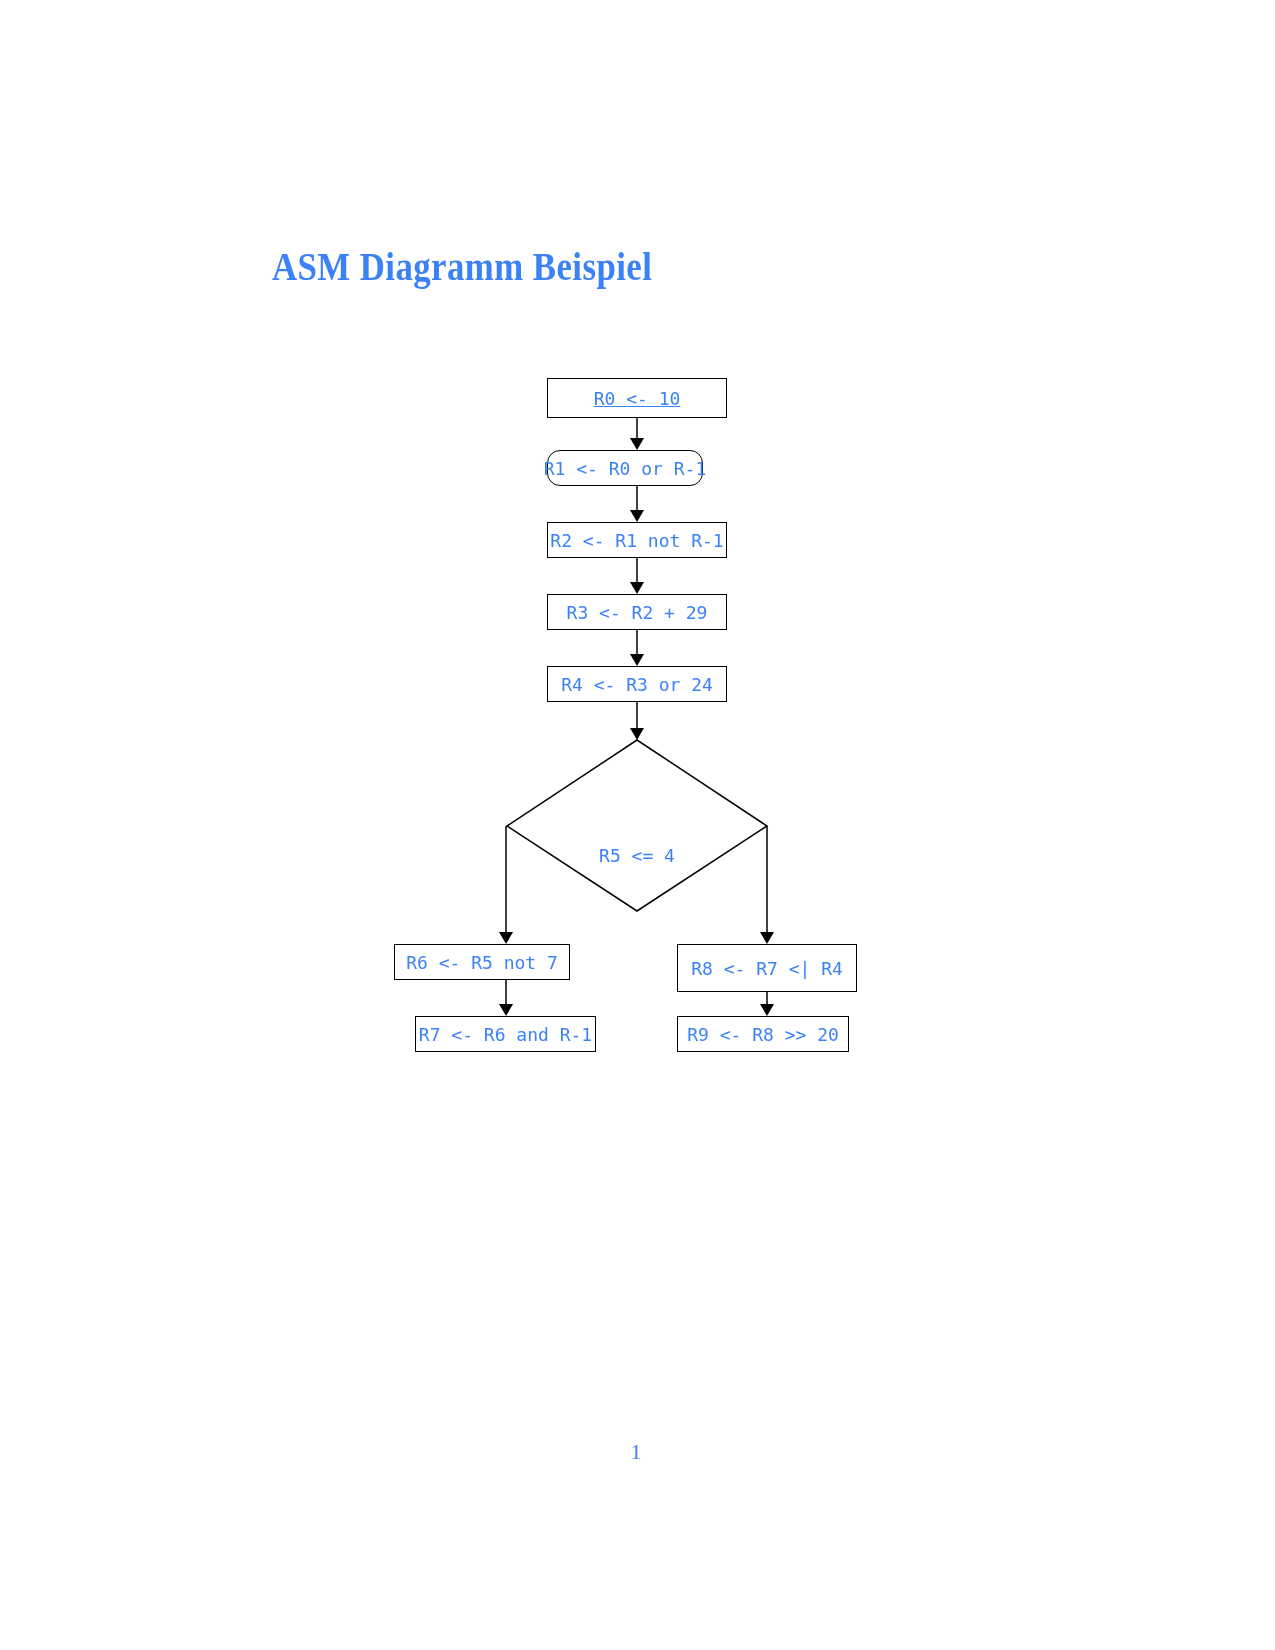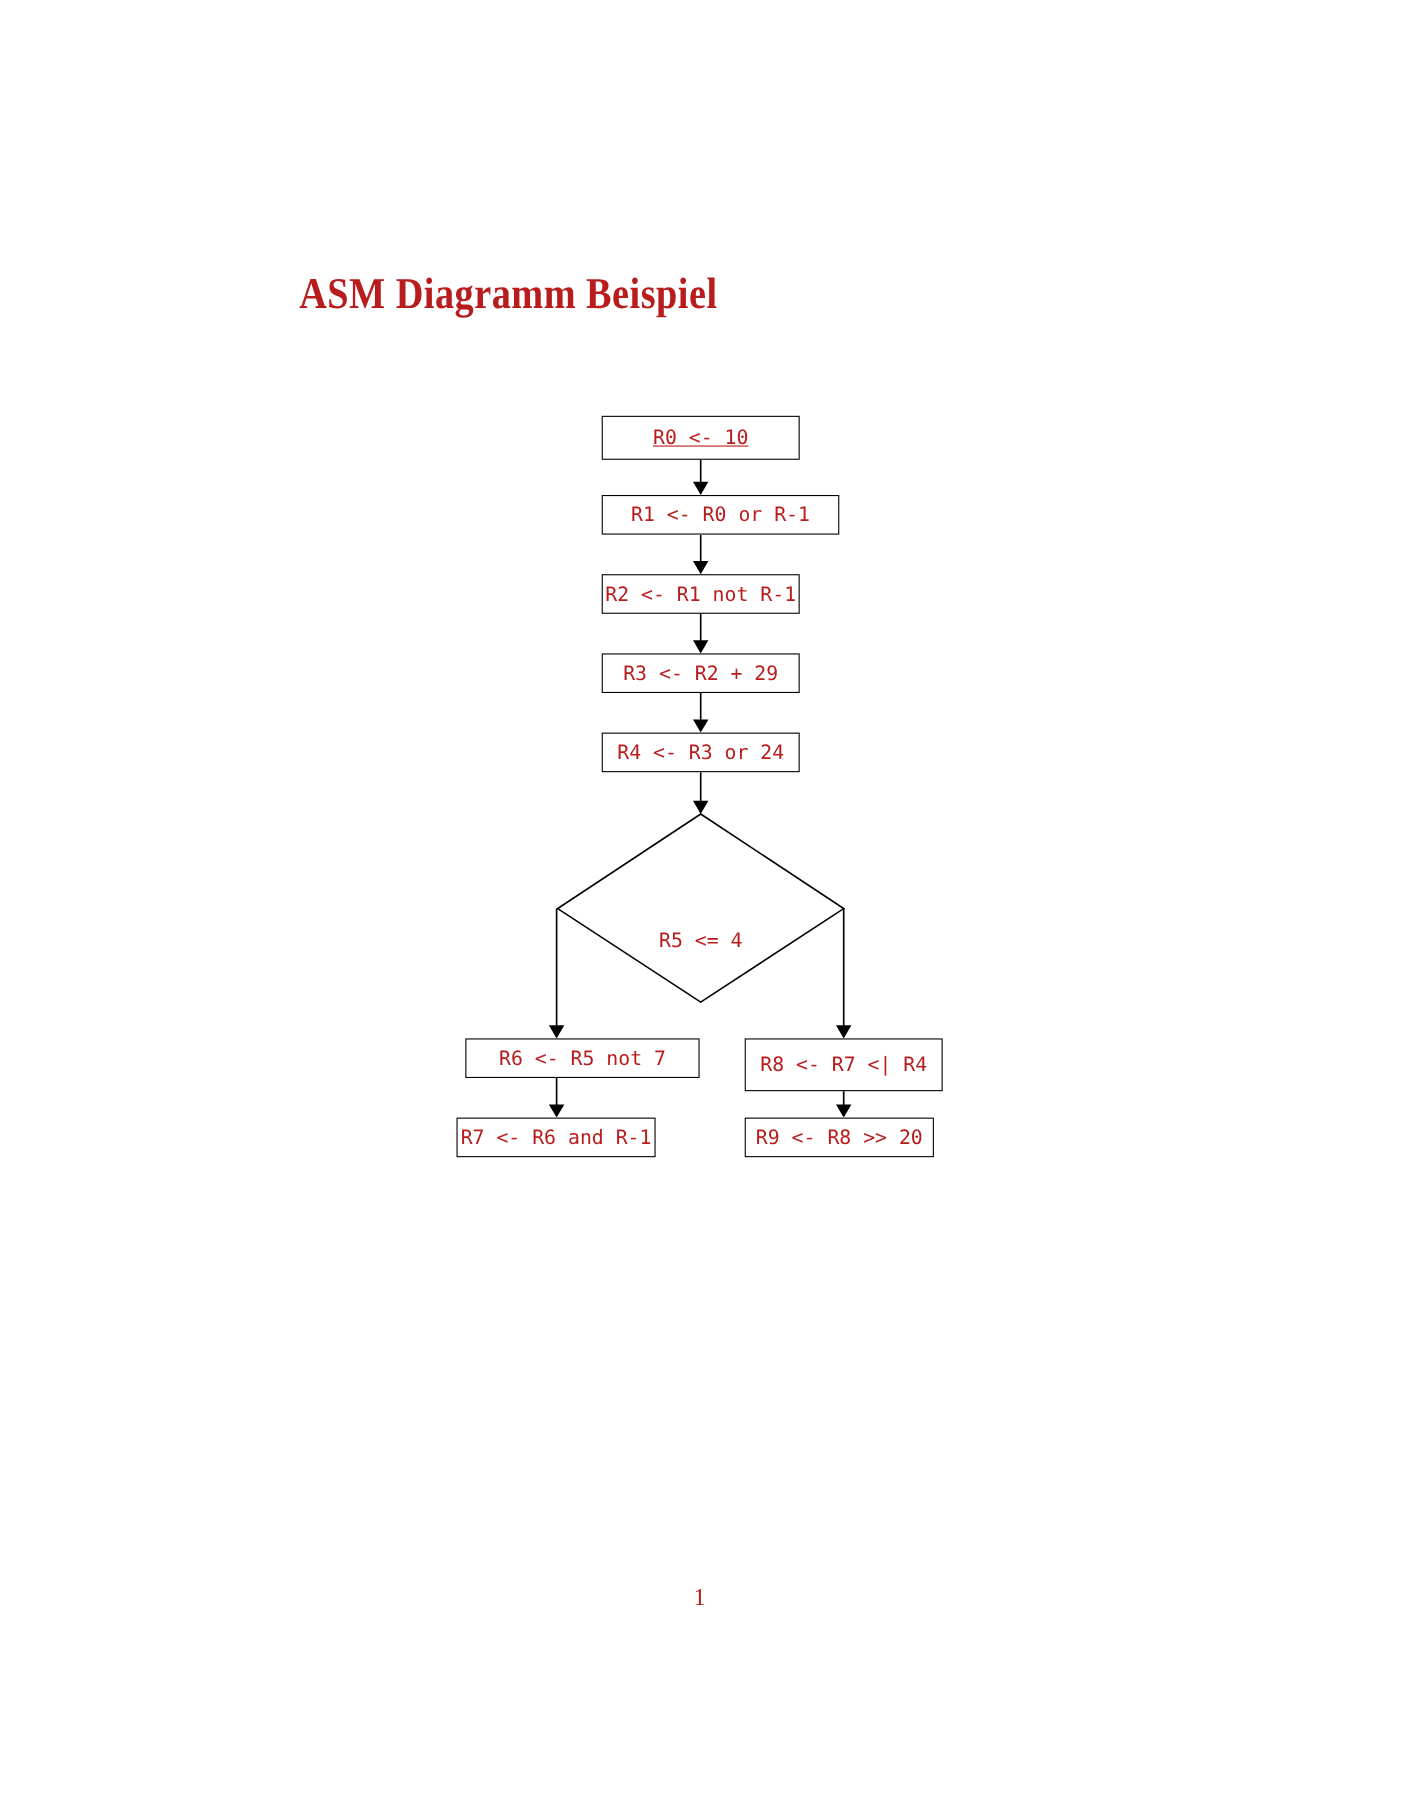--- a/index.html
+++ b/index.html
@@ -7,21 +7,21 @@
     padding: 0;
     background: #e8e8e8;
   }
   .page {
     position: relative;
     width: 1275px;
     height: 1650px;
     background: #ffffff;
     overflow: hidden;
     font-family: "Liberation Serif", serif;
-    color: #b91c1c;
+    color: #3b82f6;
   }
   .doc-title {
     position: absolute;
     left: 272px;
     top: 247px;
     font-size: 40px;
     font-weight: bold;
     line-height: 1;
     white-space: nowrap;
     transform: scaleX(0.87);
@@ -76,25 +76,25 @@
     position: absolute;
     left: 277px;
     top: 1440px;
     width: 718px;
     text-align: center;
     font-size: 22px;
     line-height: 24px;
   }
   
   .b0 { left: 547px; top: 378px;  width: 180px; height: 40px; text-decoration: underline; }
-  .b1 { left: 547px; top: 450px;  width: 216px; height: 36px; }
+  .b1 { left: 547px; top: 450px;  width: 156px; height: 36px; border-radius: 13px; }
   .b2 { left: 547px; top: 522px;  width: 180px; height: 36px; }
   .b3 { left: 547px; top: 594px;  width: 180px; height: 36px; }
   .b4 { left: 547px; top: 666px;  width: 180px; height: 36px; }
-  .b6 { left: 423px; top: 944px;  width: 213px; height: 36px; }
+  .b6 { left: 394px; top: 944px;  width: 176px; height: 36px; }
   .b7 { left: 415px; top: 1016px; width: 181px; height: 36px; }
   .b8 { left: 677px; top: 944px;  width: 180px; height: 48px; }
   .b9 { left: 677px; top: 1016px; width: 172px; height: 36px; }
 </style>
 </head>
 <body>
 
 <div class="page">
 
   <div class="doc-title">ASM Diagramm Beispiel</div>

